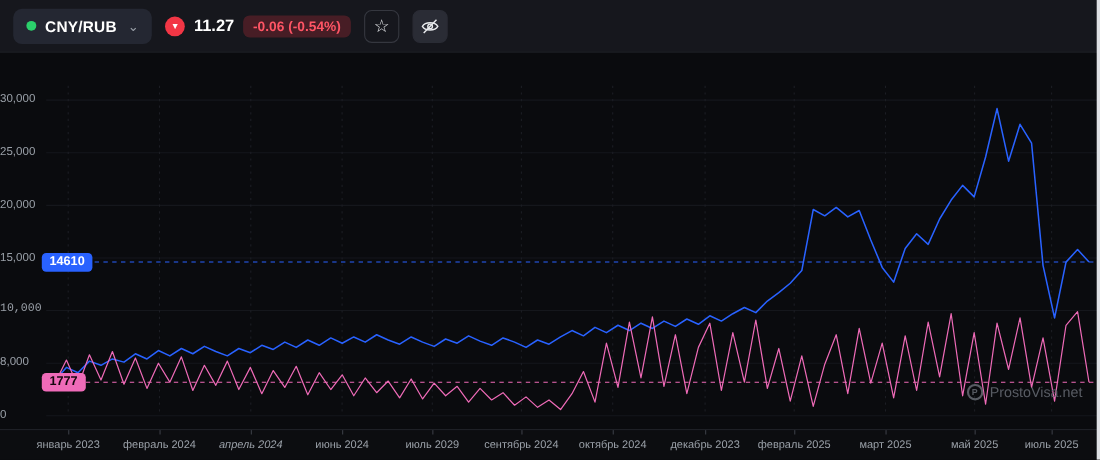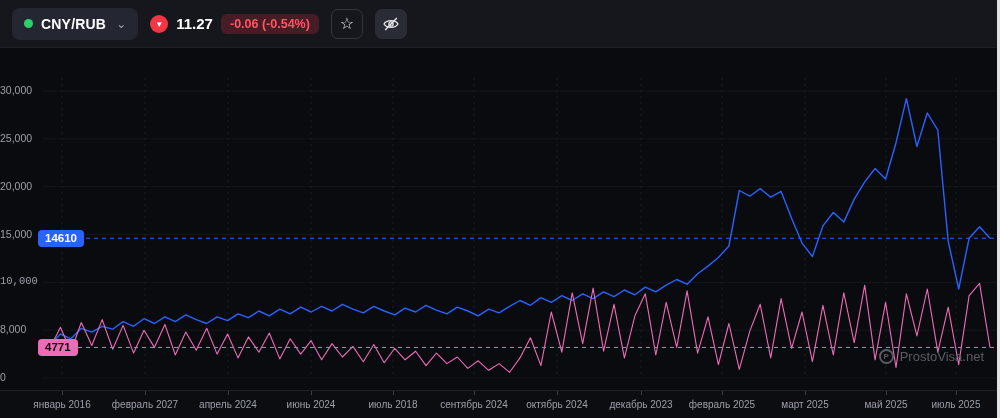--- a/index.html
+++ b/index.html
@@ -129,41 +129,41 @@
       <polyline points="50.0,297.5 60.4,286.0 70.9,290.8 81.3,280.3 91.8,284.1 102.2,278.3 112.7,281.2 123.1,273.6 133.6,278.3 144.0,270.7 154.4,275.5 164.9,268.8 175.3,273.6 185.8,266.9 196.2,271.6 206.7,275.5 217.1,268.8 227.6,272.6 238.0,265.9 248.4,269.7 258.9,263.0 269.3,267.8 279.8,261.1 290.2,265.9 300.7,259.2 311.1,264.0 321.6,258.3 332.0,263.0 342.4,256.3 352.9,261.1 363.3,264.9 373.8,258.3 384.2,263.0 394.7,266.9 405.1,260.2 415.6,264.0 426.0,257.3 436.4,262.1 446.9,265.9 457.3,259.2 467.8,263.0 478.2,267.8 488.7,261.1 499.1,264.9 509.6,258.3 520.0,252.5 530.4,257.3 540.9,249.6 551.3,254.4 561.8,247.7 572.2,252.5 582.7,245.8 593.1,250.6 603.6,243.9 614.0,248.7 624.4,242.0 634.9,246.8 645.3,239.1 655.8,243.9 666.2,237.2 676.7,231.5 687.1,236.2 697.6,225.7 708.0,218.1 718.4,209.5 728.9,198.0 739.3,142.5 749.8,148.2 760.2,140.6 770.7,149.2 781.1,143.4 791.6,170.2 802.0,195.1 812.4,208.5 822.9,177.9 833.3,164.5 843.8,174.1 854.2,151.1 864.7,133.9 875.1,120.5 885.6,131.0 896.0,94.7 906.4,50.7 916.9,98.5 927.3,65.0 937.8,82.2 948.2,193.2 958.7,241.0 969.1,190.3 979.6,178.8 990.0,190.2" fill="none" stroke="#2962ff" stroke-width="1.4" stroke-linejoin="round"></polyline>
       <polyline points="50.0,300.3 60.4,279.3 70.9,303.2 81.3,274.5 91.8,297.5 102.2,271.6 112.7,301.3 123.1,277.4 133.6,305.1 144.0,282.2 154.4,299.4 164.9,276.4 175.3,307.0 185.8,284.1 196.2,302.3 206.7,280.3 217.1,306.1 227.6,286.0 238.0,309.9 248.4,288.9 258.9,304.2 269.3,285.0 279.8,310.9 290.2,290.8 300.7,306.1 311.1,292.7 321.6,311.8 332.0,295.6 342.4,309.0 352.9,298.4 363.3,313.7 373.8,296.5 384.2,314.7 394.7,300.3 405.1,311.8 415.6,303.2 426.0,317.6 436.4,305.1 446.9,315.6 457.3,309.0 467.8,320.4 478.2,312.8 488.7,322.3 499.1,315.6 509.6,324.3 520.0,309.9 530.4,289.8 540.9,317.6 551.3,264.0 561.8,304.2 572.2,244.9 582.7,295.6 593.1,240.1 603.6,303.2 614.0,256.3 624.4,309.9 634.9,267.8 645.3,245.8 655.8,307.0 666.2,254.4 676.7,299.4 687.1,242.9 697.6,305.1 708.0,268.8 718.4,316.6 728.9,275.5 739.3,321.4 749.8,283.1 760.2,256.3 770.7,309.9 781.1,250.6 791.6,300.3 802.0,264.0 812.4,313.7 822.9,257.3 833.3,307.0 843.8,244.9 854.2,294.6 864.7,237.2 875.1,311.8 885.6,254.4 896.0,319.5 906.4,245.8 916.9,287.9 927.3,241.0 937.8,304.2 948.2,259.2 958.7,316.6 969.1,247.7 979.6,235.3 990.0,299.5" fill="none" stroke="#ef6bb8" stroke-width="1.1" stroke-linejoin="round"></polyline>
       <line x1="46" y1="190.231" x2="1000" y2="190.231" stroke="#2962ff" stroke-width="1" stroke-dasharray="4 4"></line>
       <line x1="46" y1="299.45363333333336" x2="1000" y2="299.45363333333336" stroke="#ef6bb8" stroke-width="1" stroke-dasharray="4 4"></line>
     </svg>
   <div class="watermark">
     <span class="wm-logo">P</span>
     <span>ProstoVisa.net</span>
   </div>
 <div class="price-label" style="top: 181.731px; background: rgb(41, 98, 255); color: rgb(255, 255, 255);">14610</div>
-    <div class="price-label" style="top: 290.954px; background: rgb(239, 107, 184); color: rgb(20, 6, 13);">4771</div>
+    <div class="price-label" style="top: 290.954px; background: rgb(239, 107, 184); color: rgb(20, 6, 13);">1777</div>
     <div class="ytick" style="top: 36px;">30,000</div>
     <div class="ytick" style="top: 83.8333px;">25,000</div>
     <div class="ytick" style="top: 131.667px;">20,000</div>
     <div class="ytick" style="top: 179.5px;">15,000</div>
     <div class="ytick" style="top: 227.333px; font-family: Liberation Mono, monospace;">10,000</div>
     <div class="ytick" style="top: 275.167px;">8,000</div>
     <div class="ytick" style="top: 323px;">0</div>
   </div>
 
 <div class="xaxis" id="x-axis">
     <div class="xtick" style="left: 6.2%;"></div>
-    <div class="xlab" style="left: 6.2%;">январь 2016</div>
+    <div class="xlab" style="left: 6.2%;">январь 2023</div>
     <div class="xtick" style="left: 14.5%;"></div>
-    <div class="xlab" style="left: 14.5%;">февраль 2027</div>
+    <div class="xlab" style="left: 14.5%;">февраль 2024</div>
     <div class="xtick" style="left: 22.8%;"></div>
-    <div class="xlab" style="left: 22.8%;">апрель 2024</div>
+    <div class="xlab" style="left: 22.8%; font-style: italic;">апрель 2024</div>
     <div class="xtick" style="left: 31.1%;"></div>
     <div class="xlab" style="left: 31.1%;">июнь 2024</div>
     <div class="xtick" style="left: 39.3%;"></div>
-    <div class="xlab" style="left: 39.3%;">июль 2018</div>
+    <div class="xlab" style="left: 39.3%;">июль 2029</div>
     <div class="xtick" style="left: 47.4%;"></div>
     <div class="xlab" style="left: 47.4%; text-align: center;">сентябрь 2024</div>
     <div class="xtick" style="left: 55.7%;"></div>
     <div class="xlab" style="left: 55.7%;">октябрь 2024</div>
     <div class="xtick" style="left: 64.1%;"></div>
     <div class="xlab" style="left: 64.1%;">декабрь 2023</div>
     <div class="xtick" style="left: 72.2%;"></div>
     <div class="xlab" style="left: 72.2%;">февраль 2025</div>
     <div class="xtick" style="left: 80.5%;"></div>
     <div class="xlab" style="left: 80.5%;">март 2025</div>

